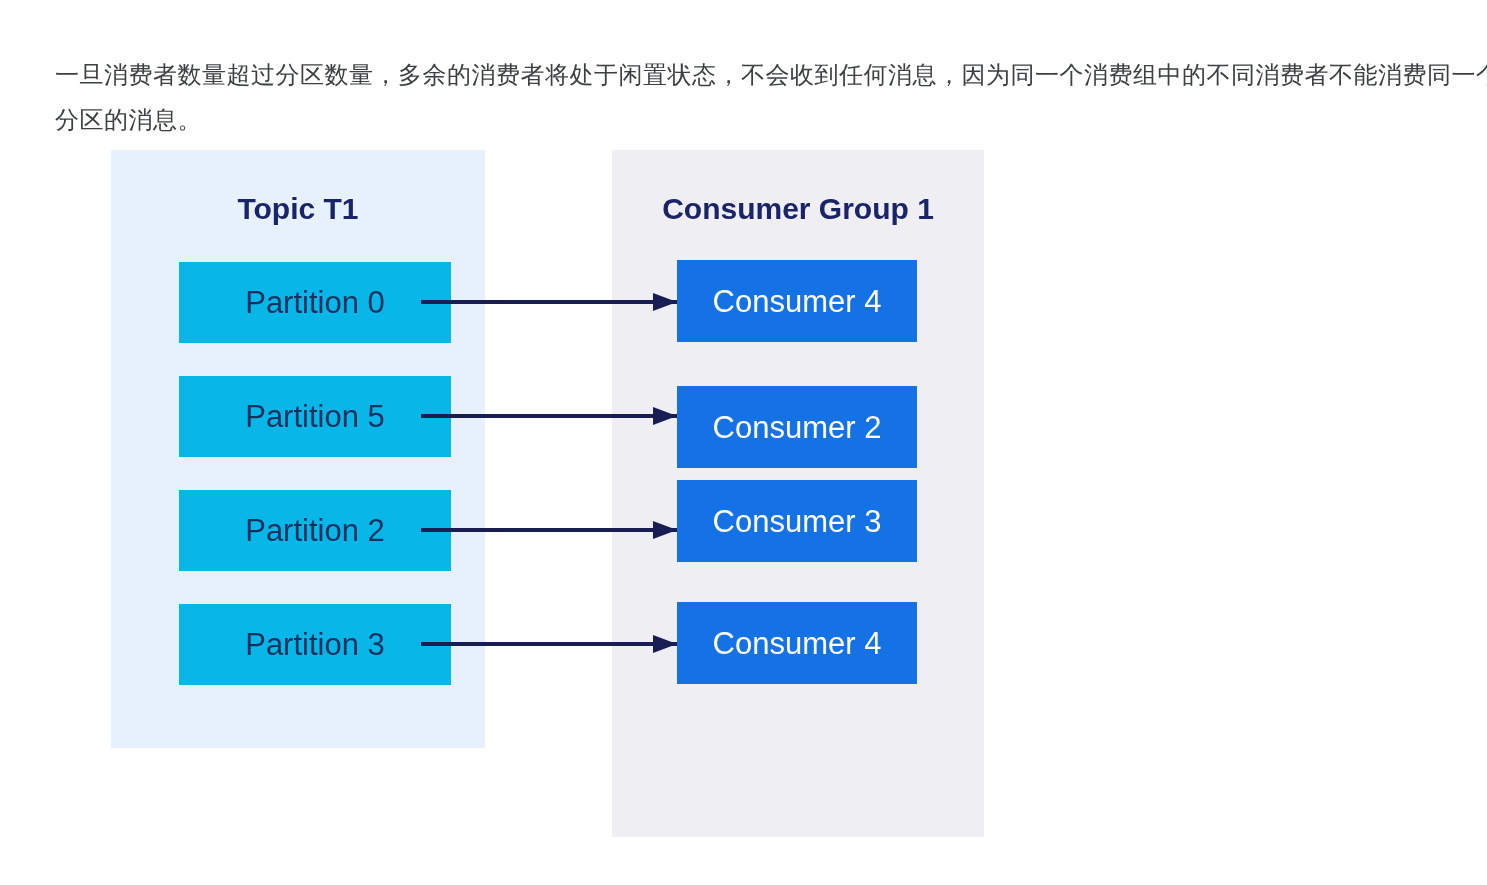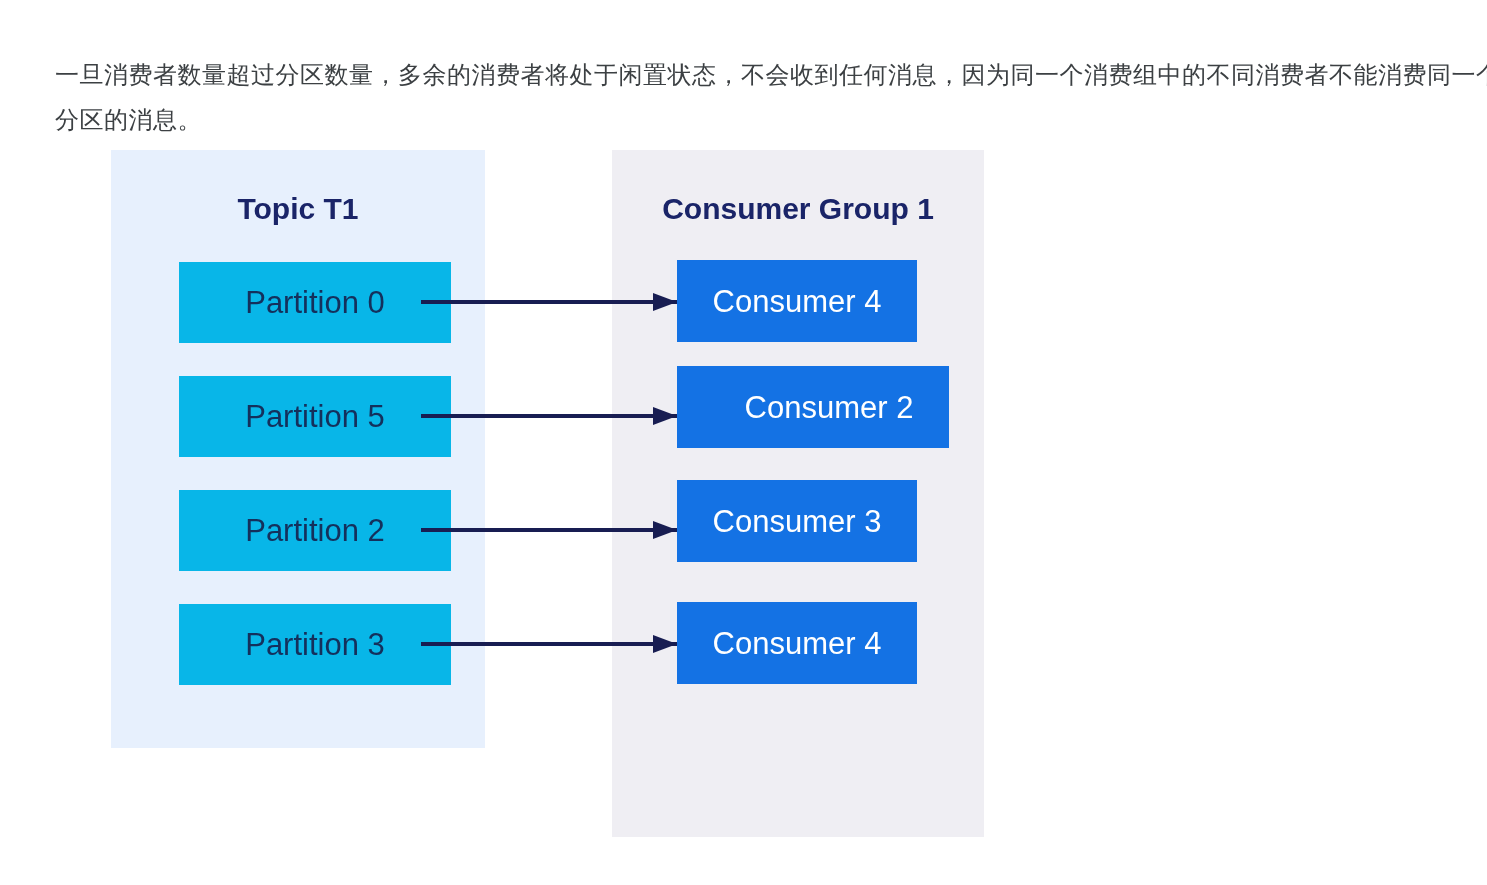--- a/index.html
+++ b/index.html
@@ -73,21 +73,21 @@
   .p2 { top: 340px; }
   .p3 { top: 454px; }
   .consumer-box {
     left: 65px;
     width: 240px;
     height: 82px;
     background: var(--consumer-box-bg, #1472e4);
     color: var(--consumer-text, #ffffff);
   }
   .c0 { top: 110px; }
-  .c1 { top: 216px; padding-left: 32px; }
+  .c1 { top: 236px; }
   .c2 { top: 330px; }
   .c3 { top: 452px; }
   .c4 { top: 566px; }
   .arrows-overlay {
     position: absolute;
     left: 0;
     top: 0;
     width: 1487px;
     height: 885px;
     pointer-events: none;

